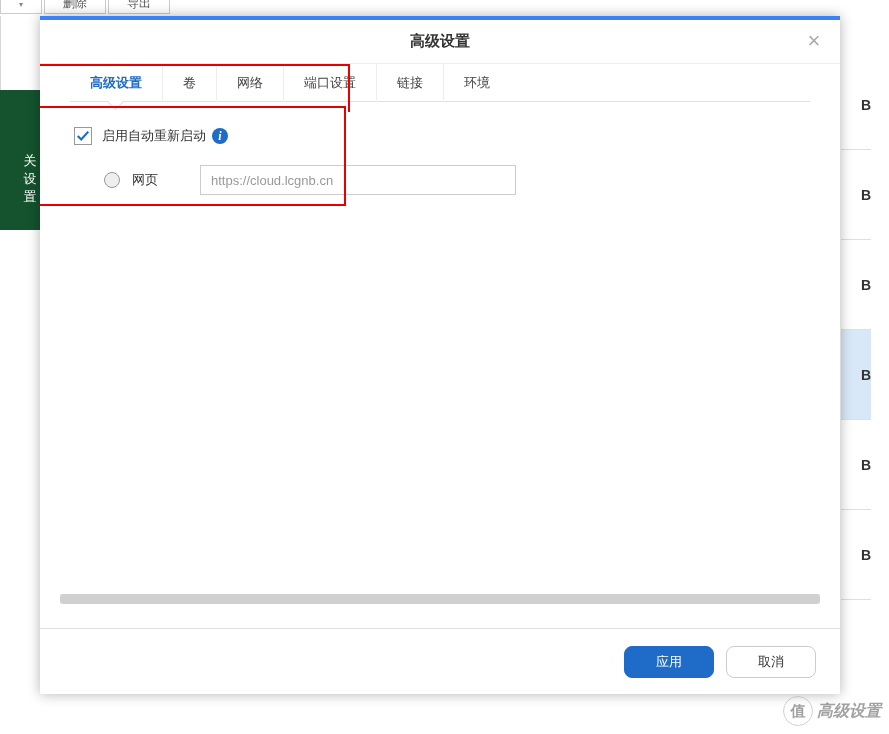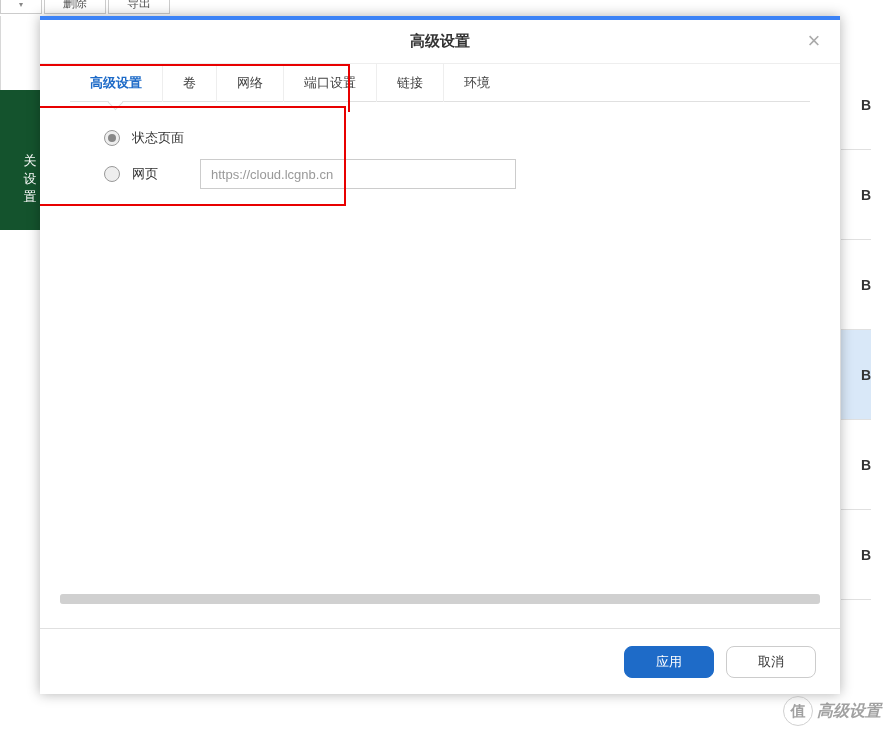--- a/index.html
+++ b/index.html
@@ -378,27 +378,32 @@
       <div class="tab">网络</div>
       <div class="tab">端口设置</div>
       <div class="tab">链接</div>
       <div class="tab">环境</div>
     </div>
 
     <div class="highlight-box"></div>
 
     <div class="form-area">
 
+      <div class="checkbox-row">
+        <div class="checkbox checked">
+          <svg viewBox="0 0 16 16">
+              <path d="M2 8 L6 12 L14 3" stroke="#1e6bc8" stroke-width="2.5" fill="none"></path>
+            </svg>
+        </div>
+        <span class="checkbox-label">启用自动重新启动</span>
+        <span class="info-icon">i</span>
+      </div>
 
 
       <div class="radio-group">
-        <div class="radio-row">
-          <div class="radio selected"></div>
-          <span class="radio-label">状态页面</span>
-        </div>
         <div class="radio-row">
           <div class="radio"></div>
           <span class="radio-label">网页</span>
           <input class="url-input" value="https://cloud.lcgnb.cn" style="">
         </div>
       </div>
     </div>
 
     <div class="scroll-track"></div>
   </div>

